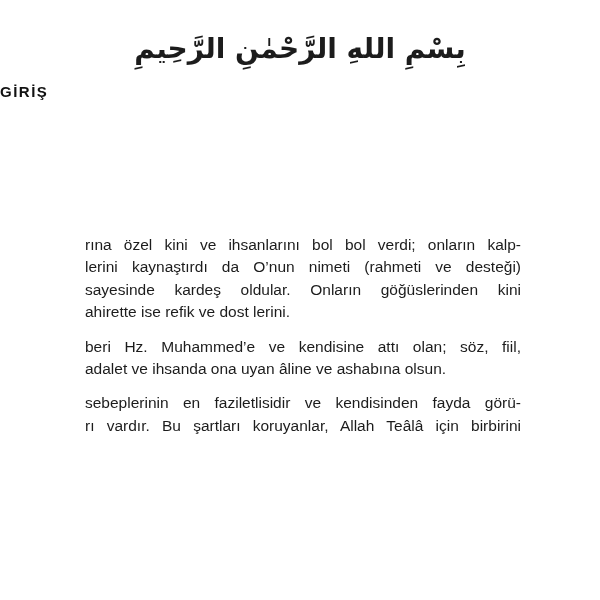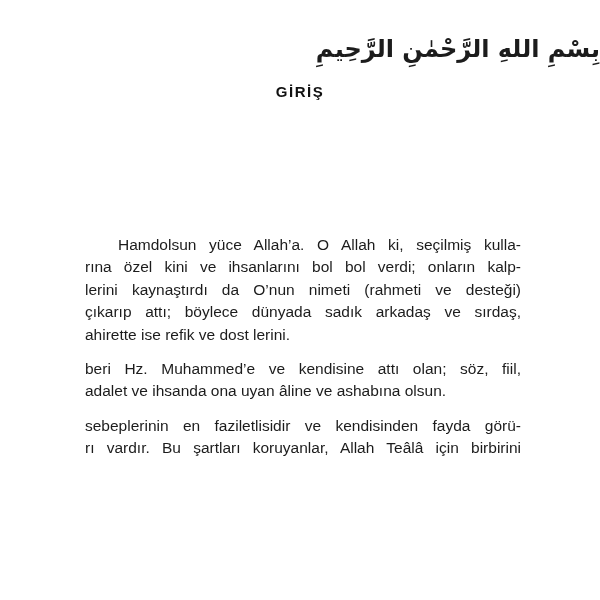--- a/index.html
+++ b/index.html
@@ -19,32 +19,32 @@
   .page {
     position: relative;
     width: 600px;
     height: 600px;
     background: var(--bg);
     color: var(--text);
     font-family: "Liberation Sans", sans-serif;
   }
   .bismillah {
     margin-top: 26px;
-    text-align: right;
+    text-align: center;
     direction: rtl;
     unicode-bidi: embed;
     font-family: "DejaVu Sans", sans-serif;
-    font-size: 24px;
+    font-size: 28px;
     font-weight: 700;
     line-height: 46px;
     color: var(--text);
   }
   .chapter-title {
     margin-top: 12px;
-    text-align: center;
+    text-align: left;
     font-size: 15px;
     font-weight: 700;
     letter-spacing: 1.5px;
     line-height: 16px;
     color: #111111;
   }
   .body-text {
     width: 436px;
     margin: 134px 0 0 85px;
     font-size: 15.5px;
@@ -68,24 +68,23 @@
   }
 </style>
 </head>
 <body>
 
 <div class="page">
   <div class="bismillah">بِسْمِ اللهِ الرَّحْمٰنِ الرَّحِيمِ</div>
   <div class="chapter-title">GİRİŞ</div>
   <div class="body-text">
       <div class="paragraph">
-        <div class="line first">Hamdolsun yüce Allah’a. O Allah ki, seçilmiş kulla-</div>
         <div class="line">rına özel kini ve ihsanlarını bol bol verdi; onların kalp-</div>
         <div class="line">lerini kaynaştırdı da O’nun nimeti (rahmeti ve desteği)</div>
-        <div class="line">çıkarıp attı; böylece dünyada sadık arkadaş ve sırdaş,</div>
+        <div class="line">sayesinde kardeş oldular. Onların göğüslerinden kini</div>
         <div class="line lastline">ahirette ise refik ve dost lerini.</div>
       </div>
       <div class="paragraph">
         <div class="line">beri Hz. Muhammed’e ve kendisine attı olan; söz, fiil,</div>
         <div class="line lastline">adalet ve ihsanda ona uyan âline ve ashabına olsun.</div>
       </div>
       <div class="paragraph">
         <div class="line">sebeplerinin en faziletlisidir ve kendisinden fayda görü-</div>
         <div class="line">rı vardır. Bu şartları koruyanlar, Allah Teâlâ için birbirini</div>
       </div>

